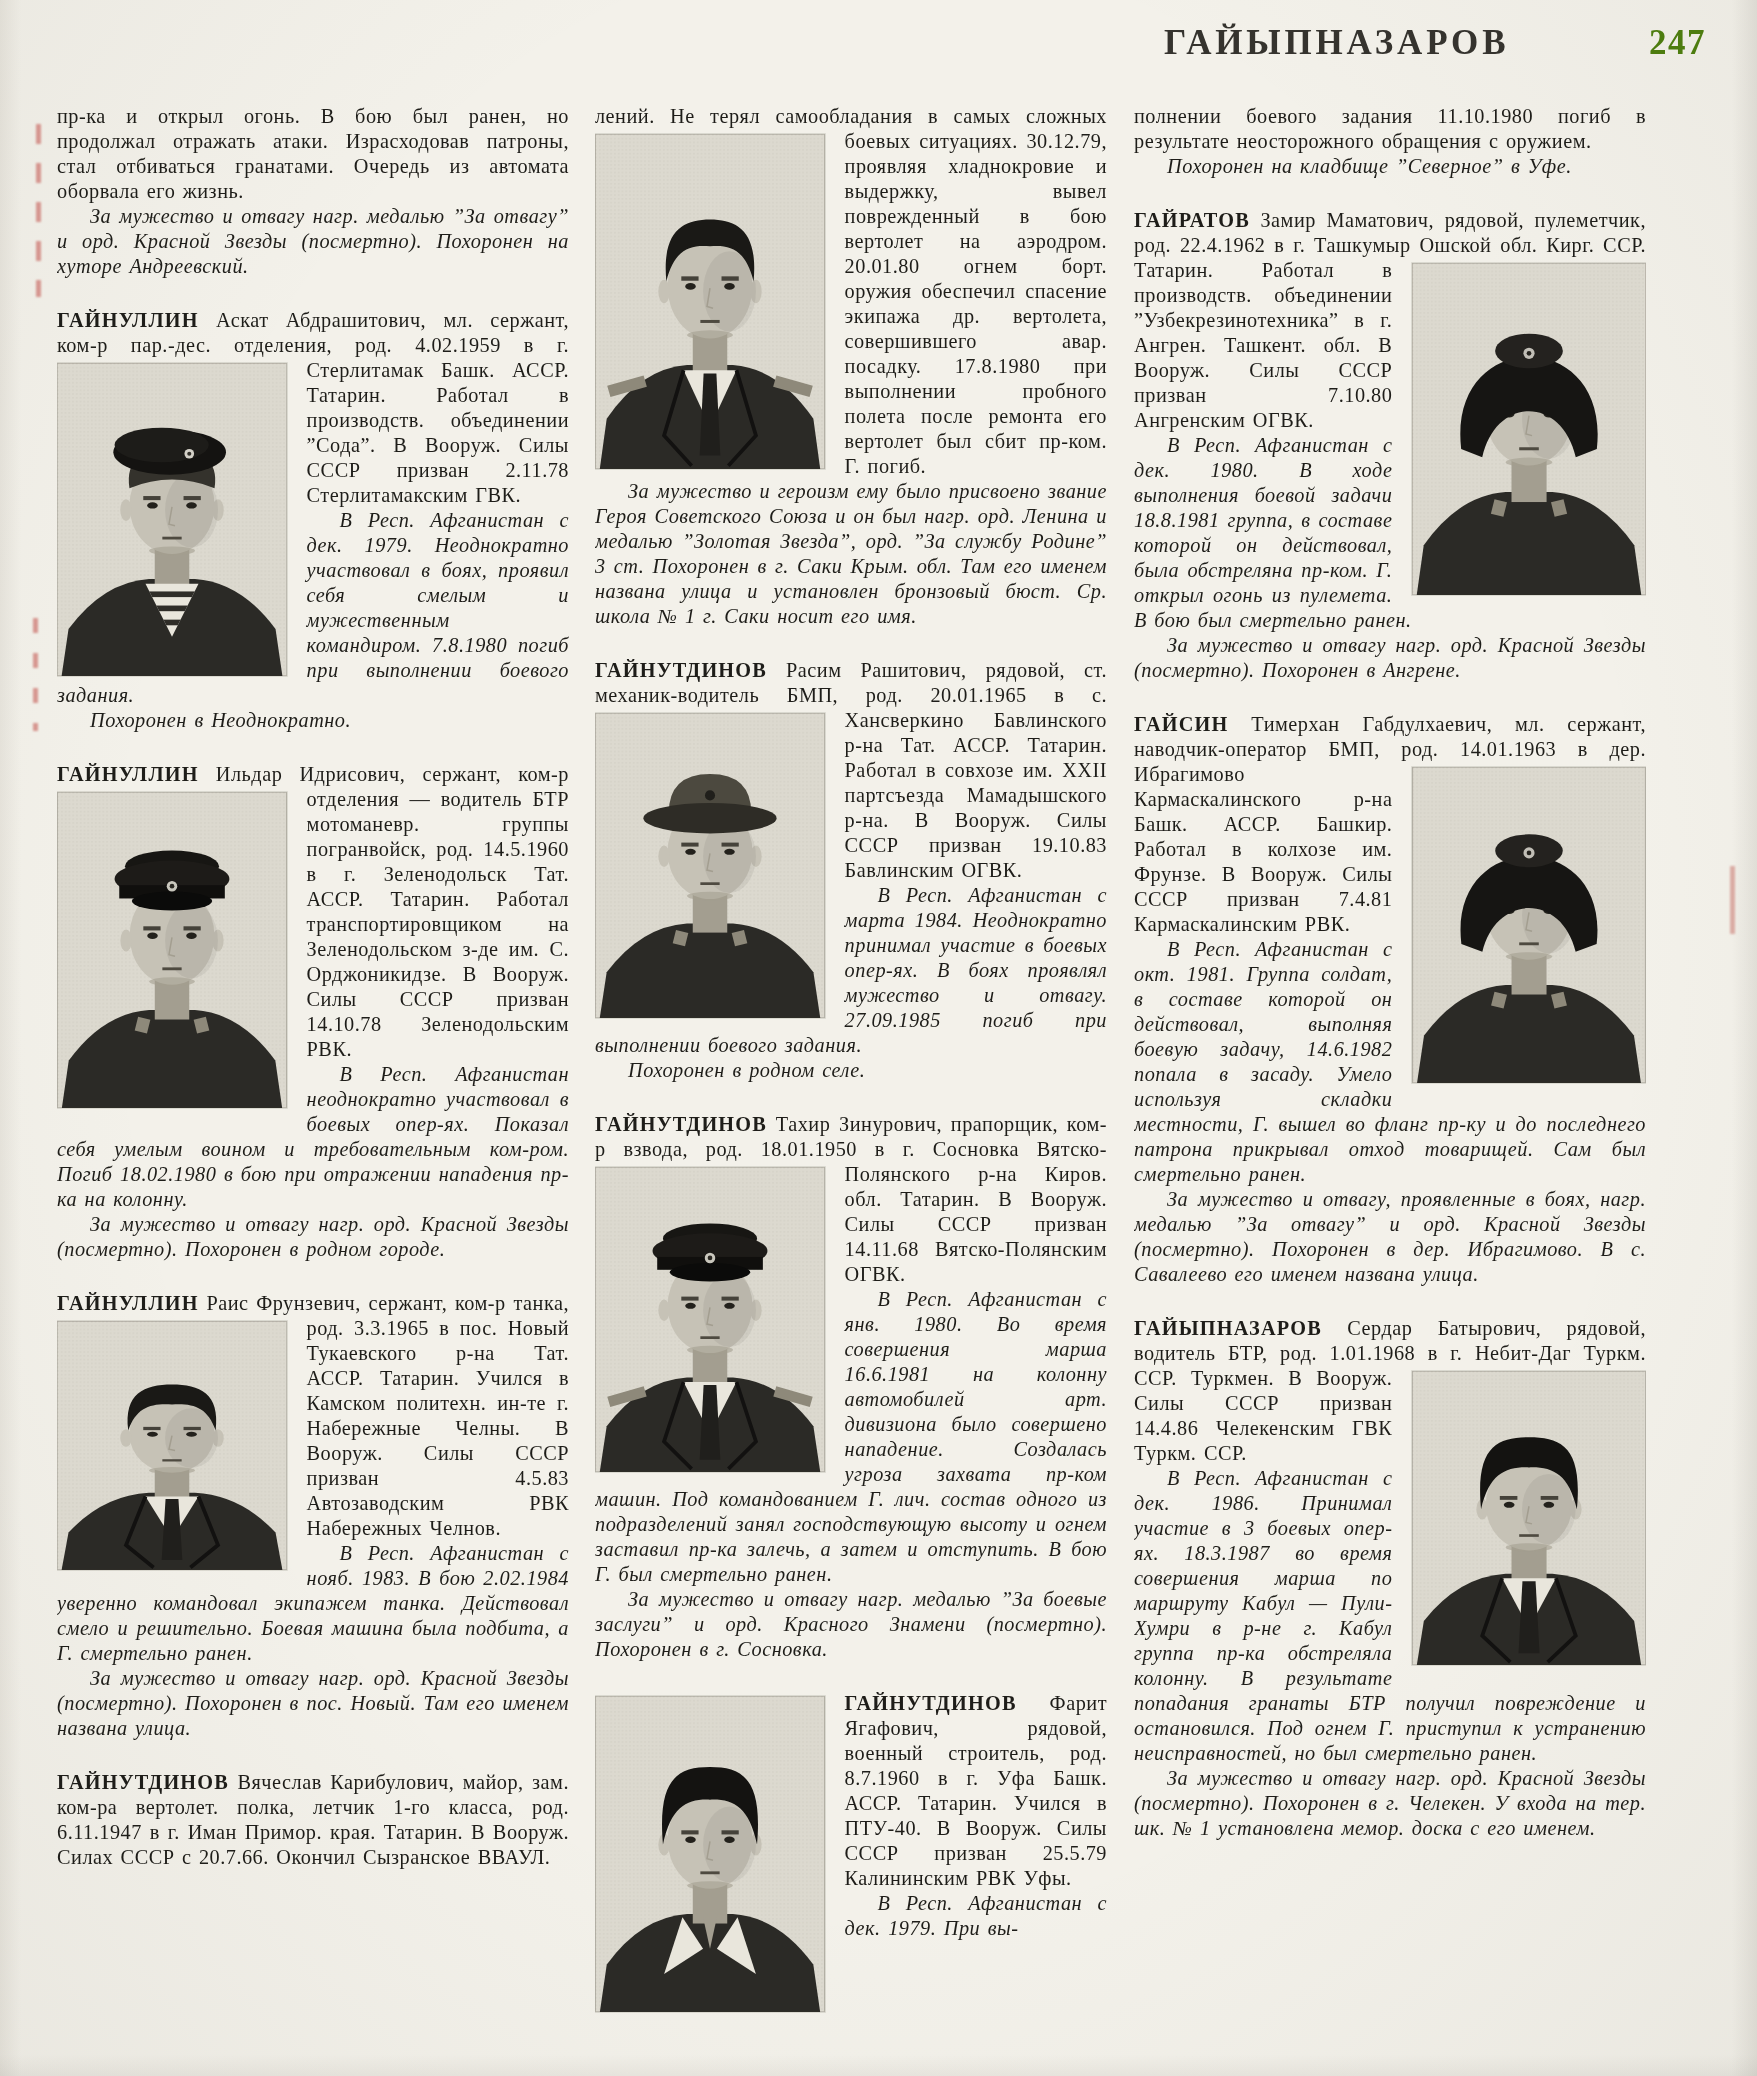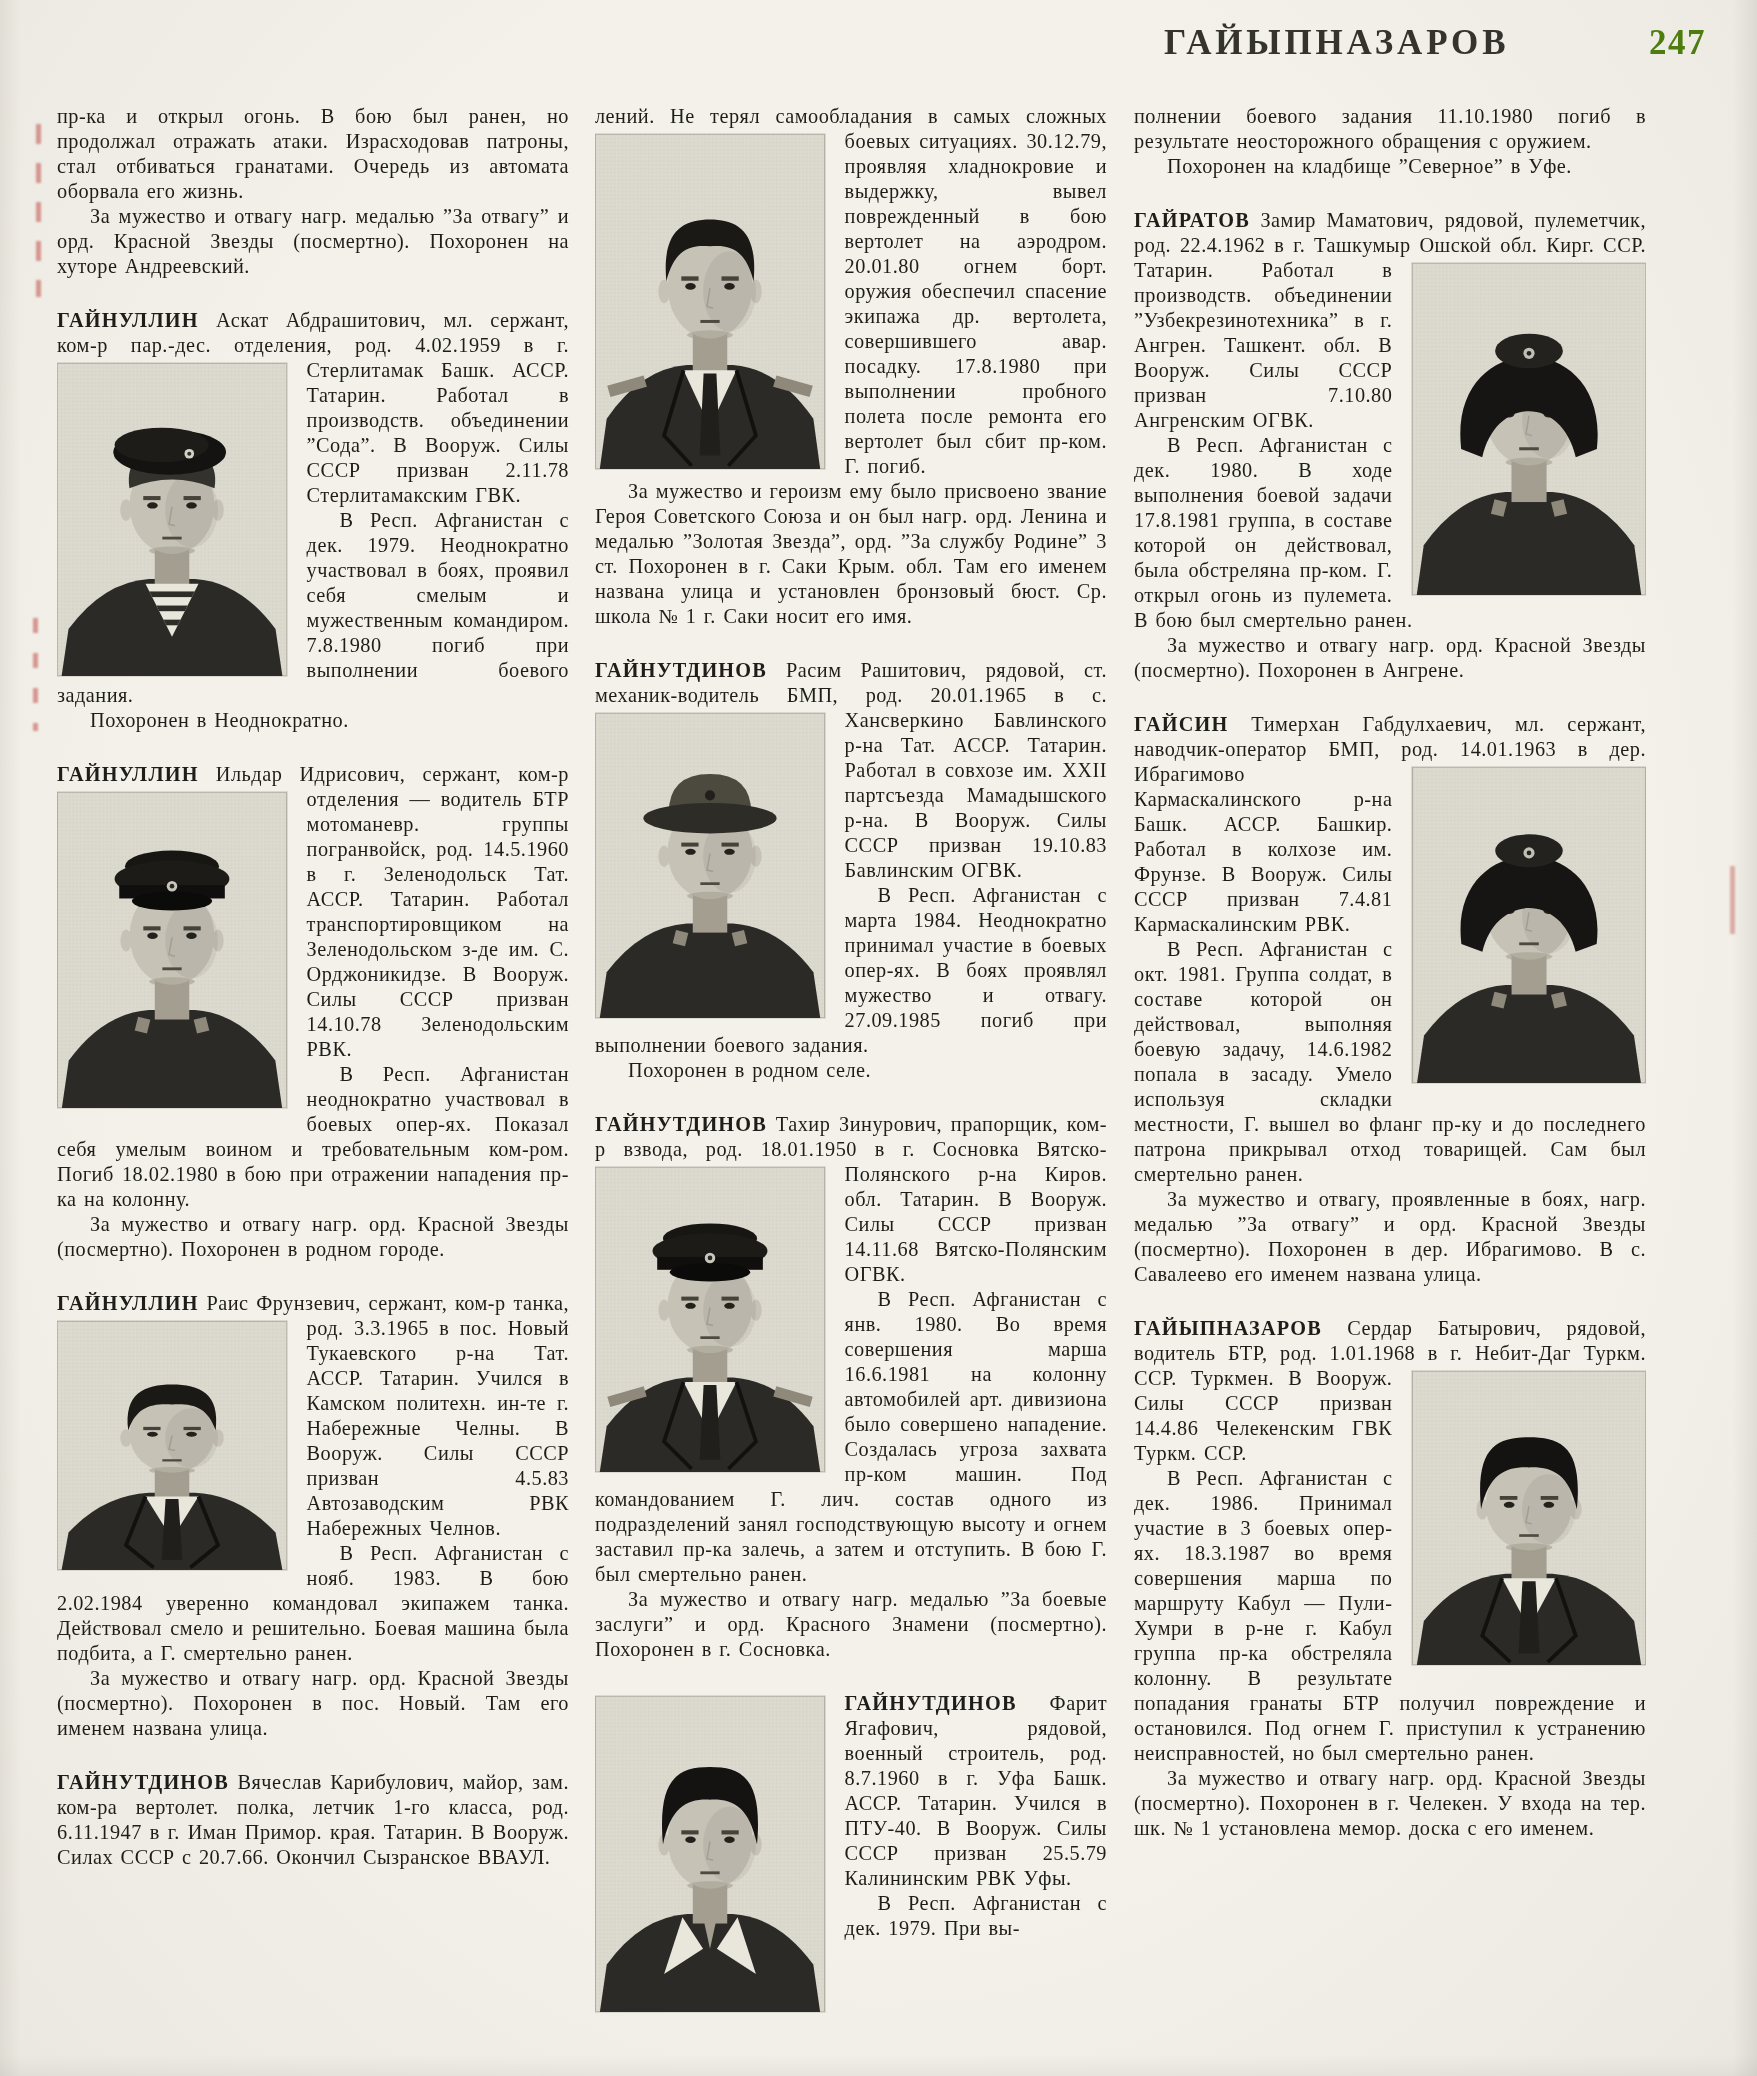--- a/index.html
+++ b/index.html
@@ -31,21 +31,21 @@
     position:absolute;top:104px;width:512px;height:1974px;overflow:hidden;
     font-size:20.3px;line-height:25px;text-align:justify;
     letter-spacing:0.5px;word-spacing:1.9px;
   }
   .col.c1{left:57px;}
   .col.c2{left:595px;}
   .col.c3{left:1134px;}
   .block{margin:0;}
   .block.entry{margin-top:29px;}
   .block p{margin:0;}
-  .block p.ind{text-indent:33px;}
+  .block p.ind{text-indent:33px;font-style:italic;}
   .lead b{font-weight:bold;letter-spacing:1.2px;}
   .ph{display:block;background:#d8d5cb;box-shadow:0 0 0 0.8px rgba(80,75,60,.18);}
   .ph.L{float:left;margin:4.5px 19.6px 6px 0;}
   .ph.R{float:right;margin:4.5px 0 6px 19.6px;}
   .ph svg{display:block;}
   .mark{position:absolute;pointer-events:none;filter:blur(0.8px);opacity:.55;}
   .mark.m1{left:36px;top:124px;width:5.3px;height:173px;background:repeating-linear-gradient(180deg,#c2504a 0 19.6px,transparent 19.6px 39px);}
   .mark.m2{left:33px;top:618px;width:4.5px;height:113px;background:repeating-linear-gradient(180deg,#c2504a 0 15px,transparent 15px 35px);}
   .mark.m3{left:1730px;top:866px;width:4.5px;height:68px;background:#c9766d;}
 </style>
@@ -376,21 +376,21 @@
                 <ellipse cx="155.0" cy="264.0" rx="31.0" ry="6.2" fill="#a39e90" opacity="0.6"></ellipse>
                 <path d="M 65.1 246.4 C 46.5 83.6 263.5 83.6 244.9 246.4 L 217.0 257.4 C 198.4 176.0 111.6 176.0 93.0 257.4 Z" fill="#161513"></path>
                 <ellipse cx="155.0" cy="116.6" rx="44.9" ry="22.9" fill="#24221f"></ellipse>
                 <circle cx="155.0" cy="119.7" r="7.4" fill="#e9e6dc" opacity="0.8"></circle>
                 <circle cx="155.0" cy="119.7" r="3.1" fill="#26241f"></circle>
                 <rect x="106.9" y="314.6" width="17.1" height="19.8" fill="#8e897a" transform="rotate(14 114.7 323.4)"></rect>
                 <rect x="186.0" y="314.6" width="17.1" height="19.8" fill="#8e897a" transform="rotate(-14 195.3 323.4)"></rect>
                 <rect width="310" height="440" fill="none" stroke="rgba(60,55,45,0.25)" stroke-width="2"></rect>
               </svg>
             </span>Татарин. Работал в производств. объединении ”Узбекрезинотехника” в г. Ангрен. Ташкент. обл. В Вооруж. Силы СССР призван 7.10.80 Ангренским ОГВК.</p>
-          <p class="ind">В Респ. Афганистан с дек. 1980. В ходе выполнения боевой задачи 17.8.1981 группа, в составе которой он действовал, была обстреляна пр-ком. Г. открыл огонь из пулемета. В бою был смертельно ранен.</p>
+          <p class="ind">В Респ. Афганистан с дек. 1980. В ходе выполнения боевой задачи 18.8.1981 группа, в составе которой он действовал, была обстреляна пр-ком. Г. открыл огонь из пулемета. В бою был смертельно ранен.</p>
           <p class="ind">За мужество и отвагу нагр. орд. Красной Звезды (посмертно). Похоронен в Ангрене.</p>
         </div>
         <div class="block entry">
           <p class="lead"><b>ГАЙСИН</b> Тимерхан Габдулхаевич, мл. сержант, наводчик-оператор БМП, род. <span class="ph R" style="width: 234px; height: 316px;">
               <svg width="234" height="316" viewBox="0 0 310 420" xmlns="http://www.w3.org/2000/svg">
                 <defs>
                   <pattern id="ht9" width="5" height="5" patternUnits="userSpaceOnUse">
                     <circle cx="1.2" cy="1.2" r="0.8" fill="rgba(40,38,30,0.10)"></circle>
                   </pattern>
   <clipPath id="vt9">

